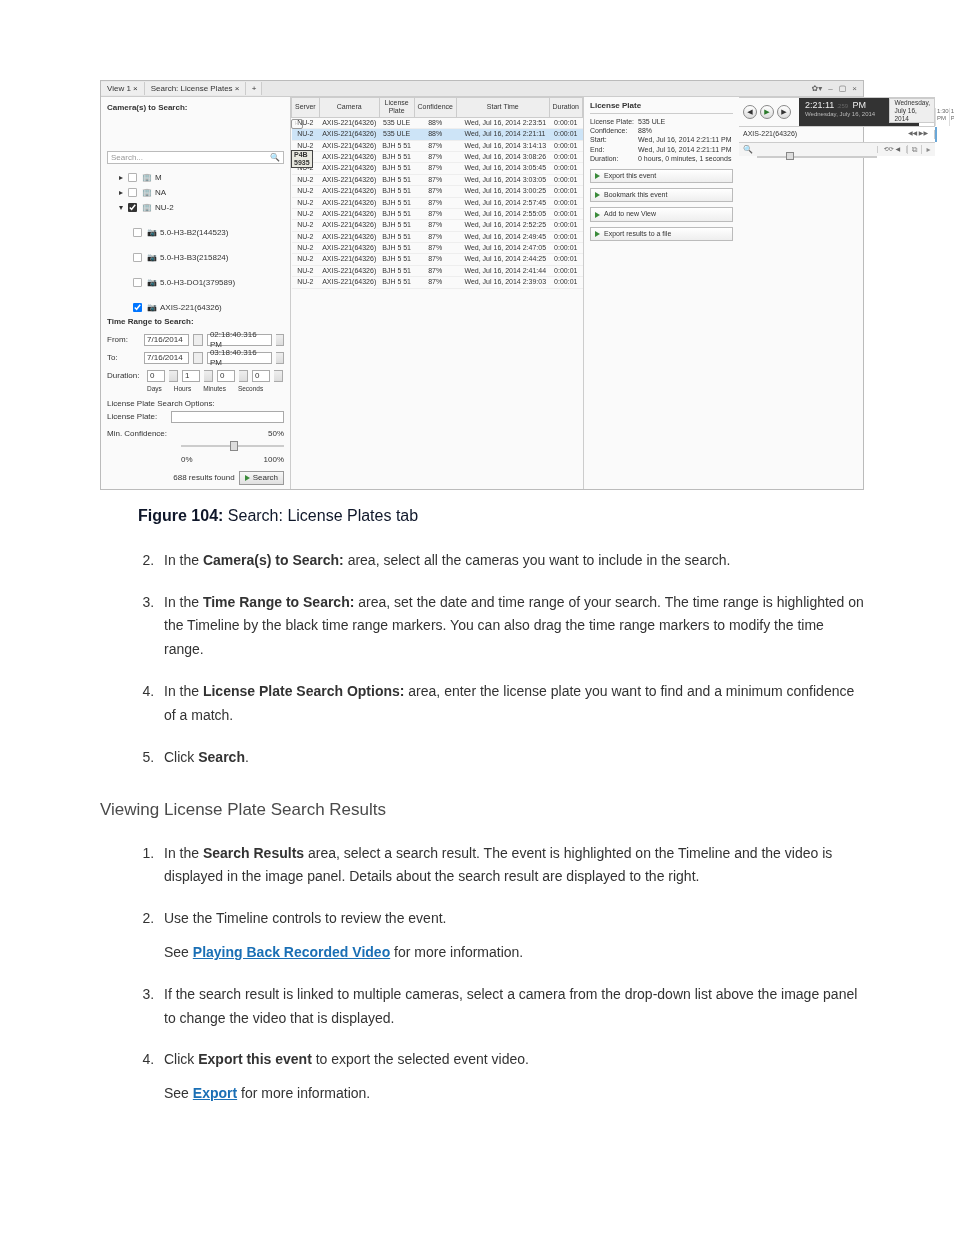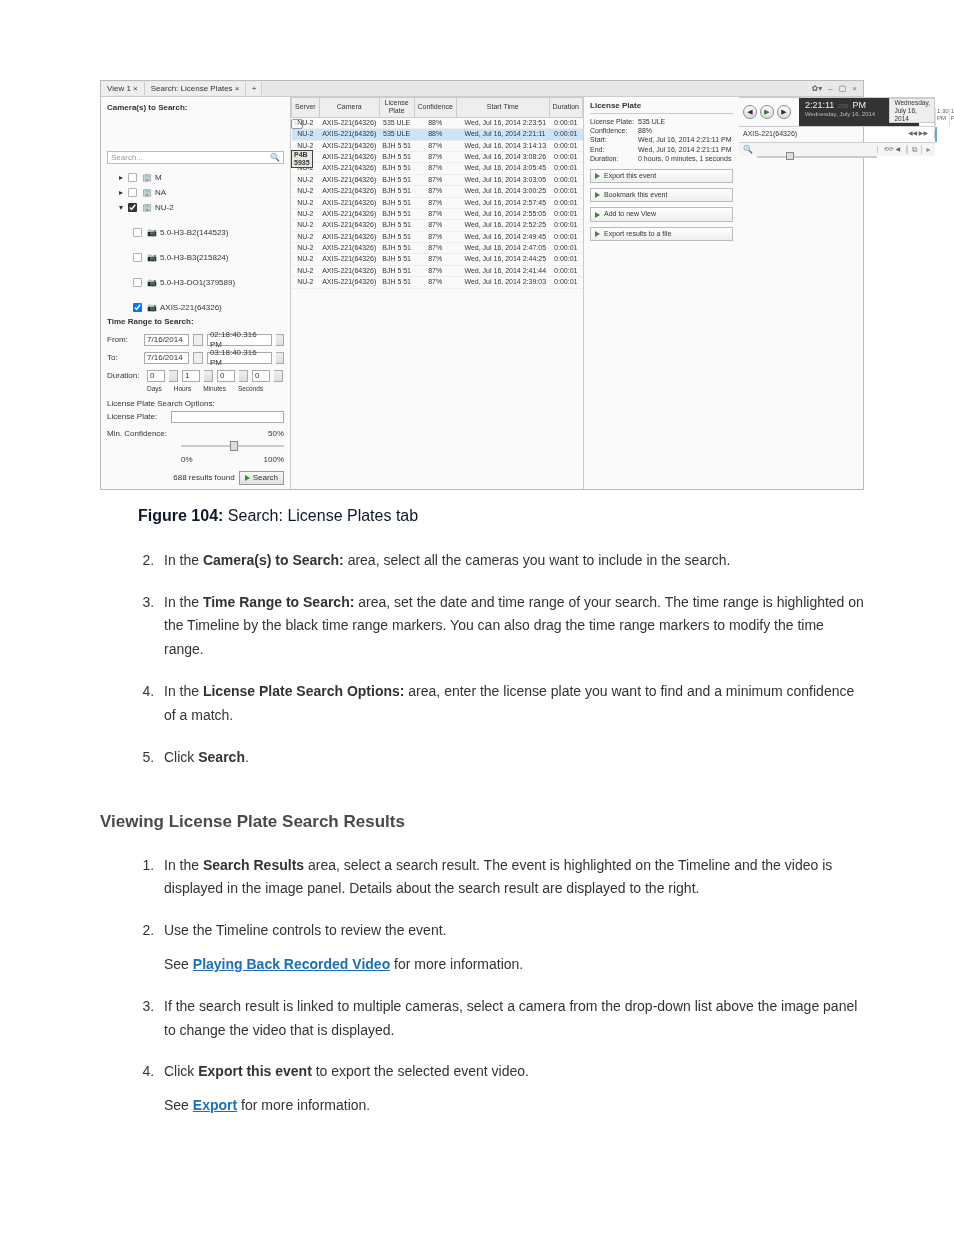--- a/index.html
+++ b/index.html
@@ -80,21 +80,21 @@
   .tl-row3 .zoom .th{position:absolute;top:2px;width:8px;height:8px;border:1px solid #888;background:#ddd;left:24%;}
   .tl-row3 .ex{width:14px;text-align:center;color:#888;border-left:1px solid #ccc;}
   .tiny{font-size:6px;color:#666;padding:0 2px;}
 
   
   .caption{font-size:16px;margin:10px 0 20px 38px;color:#0f172a;}
   .caption b{font-weight:bold;}
   ol.instr{list-style:decimal;padding-left:58px;margin-bottom:26px;}
   ol.instr>li{padding-left:6px;margin-bottom:18px;font-size:14px;line-height:1.7;}
   ol.instr b{font-weight:bold;}
-  h2.section{font-size:17px;font-weight:bold;color:#4a4a4a;margin:40px 0 18px;}
+  h2.section{font-size:17px;font-weight:normal;color:#4a4a4a;margin:28px 0 18px;}
   a.link{color:#1a6fb5;text-decoration:underline;font-weight:bold;}
   .sub{margin-top:10px;}
 </style>
 </head>
 <body>
 
 <div class="page">
 
   <div class="appshot">
     <div class="tabstrip">

